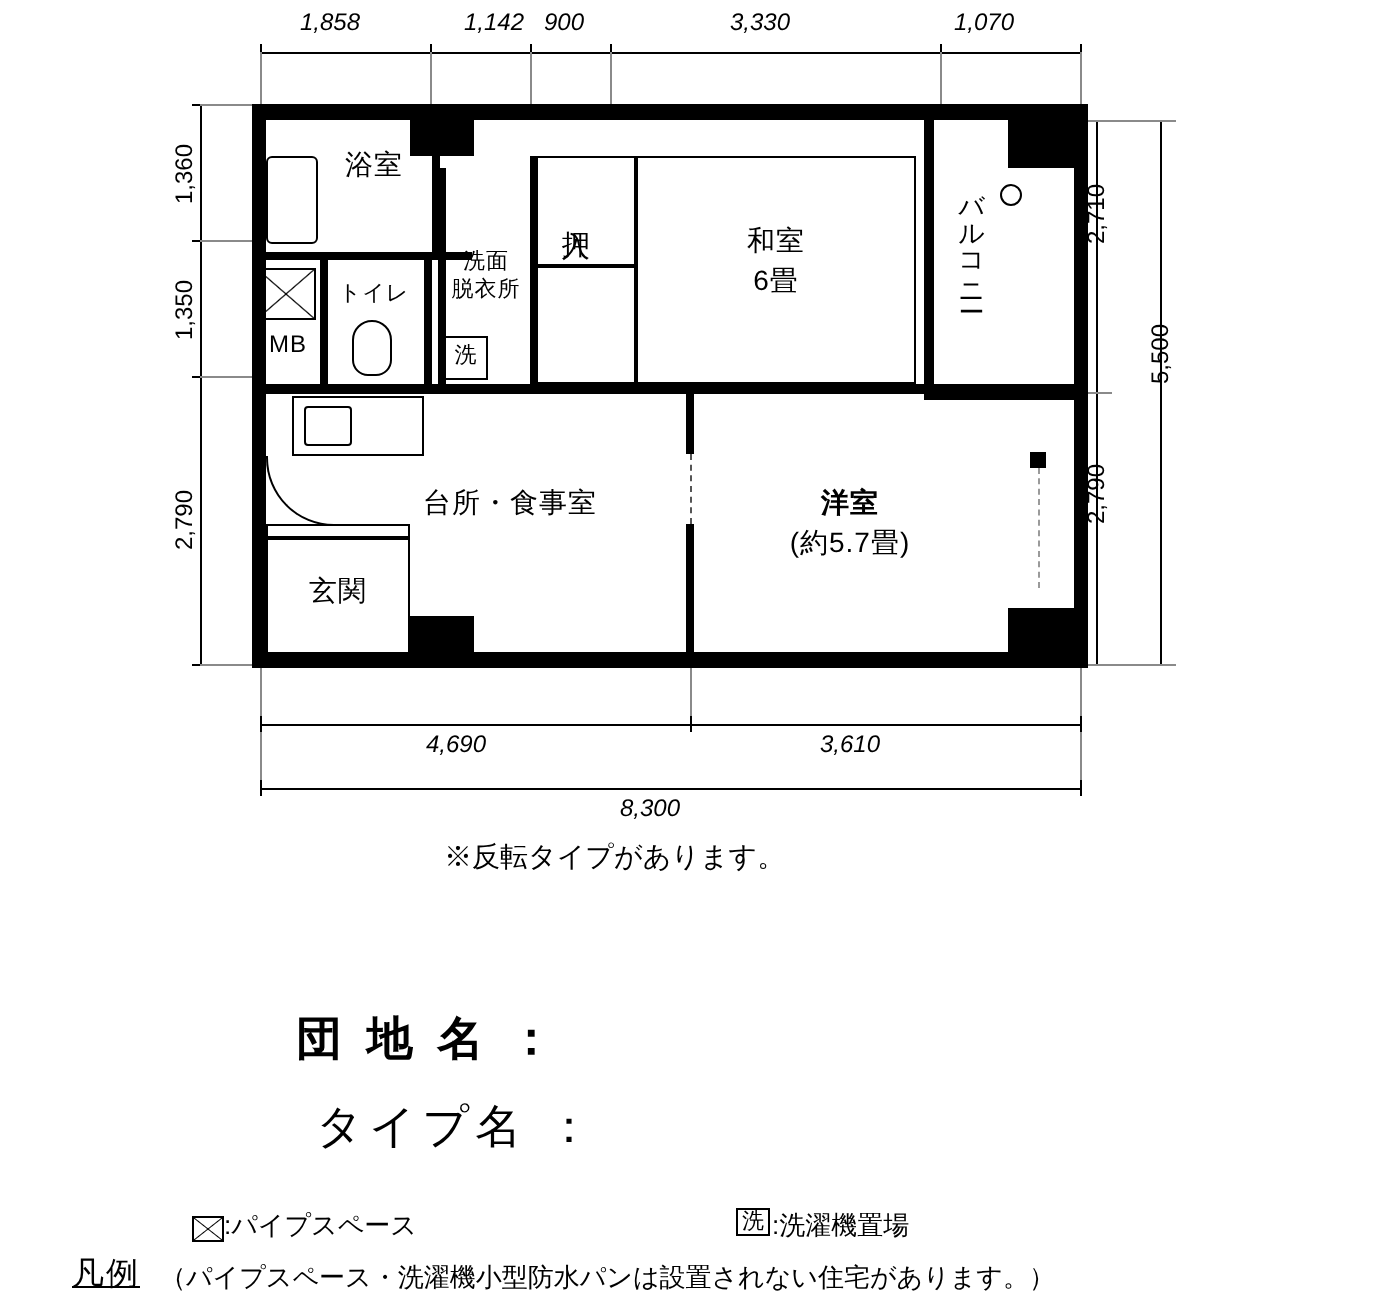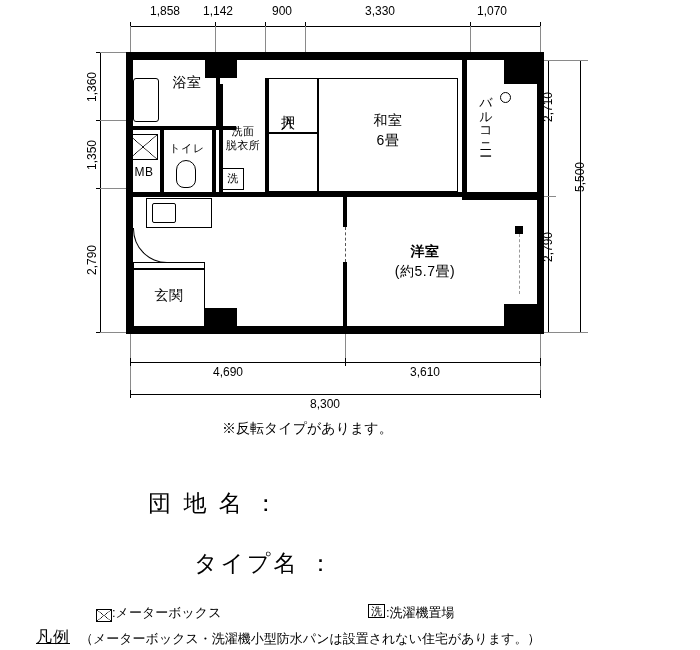--- a/index.html
+++ b/index.html
@@ -12,20 +12,21 @@
     overflow:hidden;
   }
   .plan{position:absolute;left:0;top:0;width:700px;height:650px;}
   .abs{position:absolute;}
 
   
   .dim{
     font-size:12px;
     color:#000;
     white-space:nowrap;
+    font-style:italic;
   }
   .dim-v{
     font-size:12px;
     color:#000;
     white-space:nowrap;
     transform:rotate(-90deg);
     transform-origin:center center;
   }
 
   
@@ -106,21 +107,21 @@
   
   <div class="dimline-h" style="left:130px;top:26px;width:410px;"></div>
   <div class="tick" style="left:130px;top:22px;"></div>
   <div class="tick" style="left:215px;top:22px;"></div>
   <div class="tick" style="left:265px;top:22px;"></div>
   <div class="tick" style="left:305px;top:22px;"></div>
   <div class="tick" style="left:470px;top:22px;"></div>
   <div class="tick" style="left:540px;top:22px;"></div>
 
   <div class="dim abs" style="left:150px;top:4px;">1,858</div>
-  <div class="dim abs" style="left:203px;top:4px;">1,142</div>
+  <div class="dim abs" style="left:232px;top:4px;">1,142</div>
   <div class="dim abs" style="left:272px;top:4px;">900</div>
   <div class="dim abs" style="left:365px;top:4px;">3,330</div>
   <div class="dim abs" style="left:477px;top:4px;">1,070</div>
 
   
   <div class="gl-v" style="left:130px;top:26px;height:26px;"></div>
   <div class="gl-v" style="left:215px;top:26px;height:26px;"></div>
   <div class="gl-v" style="left:265px;top:26px;height:26px;"></div>
   <div class="gl-v" style="left:305px;top:26px;height:26px;"></div>
   <div class="gl-v" style="left:470px;top:26px;height:26px;"></div>
@@ -249,42 +250,43 @@
 
   
   <div class="wallthin" style="left:515px;top:226px;width:8px;height:8px;"></div>
   <div class="gl-v dash" style="left:519px;top:234px;height:60px;"></div>
 
   
   <div class="abs" style="left:133px;top:228px;width:34px;height:34px;border-left:1px solid #000;border-bottom:1px solid #000;border-radius:0 0 0 34px;"></div>
 
   
   <div class="rlabel" style="left:163px;top:74px;width:48px;">浴室</div>
-  <div class="rlabel sm" style="left:165px;top:142px;width:44px;">トイレ</div>
+  <div class="rlabel sm" style="left:165px;top:142px;width:44px;font-family:Liberation Mono, monospace;">トイレ</div>
   <div class="rlabel sm" style="left:126px;top:166px;width:36px;font-size:12px;">MB</div>
   <div class="rlabel xs" style="left:221px;top:125px;width:44px;font-size:11px;line-height:1.25;">洗面<br>脱衣所</div>
   <div class="rlabel xs" style="left:223px;top:172px;width:20px;font-size:11px;">洗</div>
   <div class="rlabel vert" style="left:280px;top:104px;font-size:14px;">押入</div>
   <div class="rlabel" style="left:358px;top:112px;width:60px;">和室</div>
   <div class="rlabel" style="left:358px;top:132px;width:60px;">6畳</div>
   <div class="rlabel vert" style="left:478px;top:88px;font-size:13px;">バルコニー</div>
+  <div class="rlabel" style="left:190px;top:243px;width:130px;">台所・食事室</div>
   <div class="rlabel" style="left:390px;top:243px;width:70px;font-weight:bold;">洋室</div>
   <div class="rlabel" style="left:380px;top:263px;width:90px;">(約5.7畳)</div>
   <div class="rlabel" style="left:136px;top:287px;width:66px;">玄関</div>
 
   
   <div class="abs" style="left:500px;top:92px;width:9px;height:9px;border:1px solid #000;border-radius:50%;"></div>
 
   
   <div class="cap cap-note" style="left:222px;top:420px;">※反転タイプがあります。</div>
 
-  <div class="cap cap-big" style="left:148px;top:488px;">団 地 名 ：</div>
-  <div class="cap cap-big" style="left:158px;top:548px;margin-left:36px;">タイプ名 ：</div>
+  <div class="cap cap-big" style="left:148px;top:504px;font-weight:bold;">団 地 名 ：</div>
+  <div class="cap cap-big" style="left:158px;top:548px;">タイプ名 ：</div>
 
   
   <div class="cap cap-legend-title" style="left:36px;top:627px;text-decoration:underline;">凡例</div>
   <span class="xbox abs" style="left:96px;top:606px;"></span>
-  <div class="cap cap-leg" style="left:112px;top:604px;font-size:13px;">:メーターボックス</div>
+  <div class="cap cap-leg" style="left:112px;top:604px;font-size:13px;">:パイプスペース</div>
   <span class="boxsm abs" style="left:368px;top:604px;font-size:11px;">洗</span>
   <div class="cap cap-leg" style="left:386px;top:604px;font-size:13px;">:洗濯機置場</div>
-  <div class="cap cap-leg-small" style="left:80px;top:630px;font-size:13px;">（メーターボックス・洗濯機小型防水パンは設置されない住宅があります。）</div>
+  <div class="cap cap-leg-small" style="left:80px;top:630px;font-size:13px;">（パイプスペース・洗濯機小型防水パンは設置されない住宅があります。）</div>
 
 </div>
 
 </body></html>

